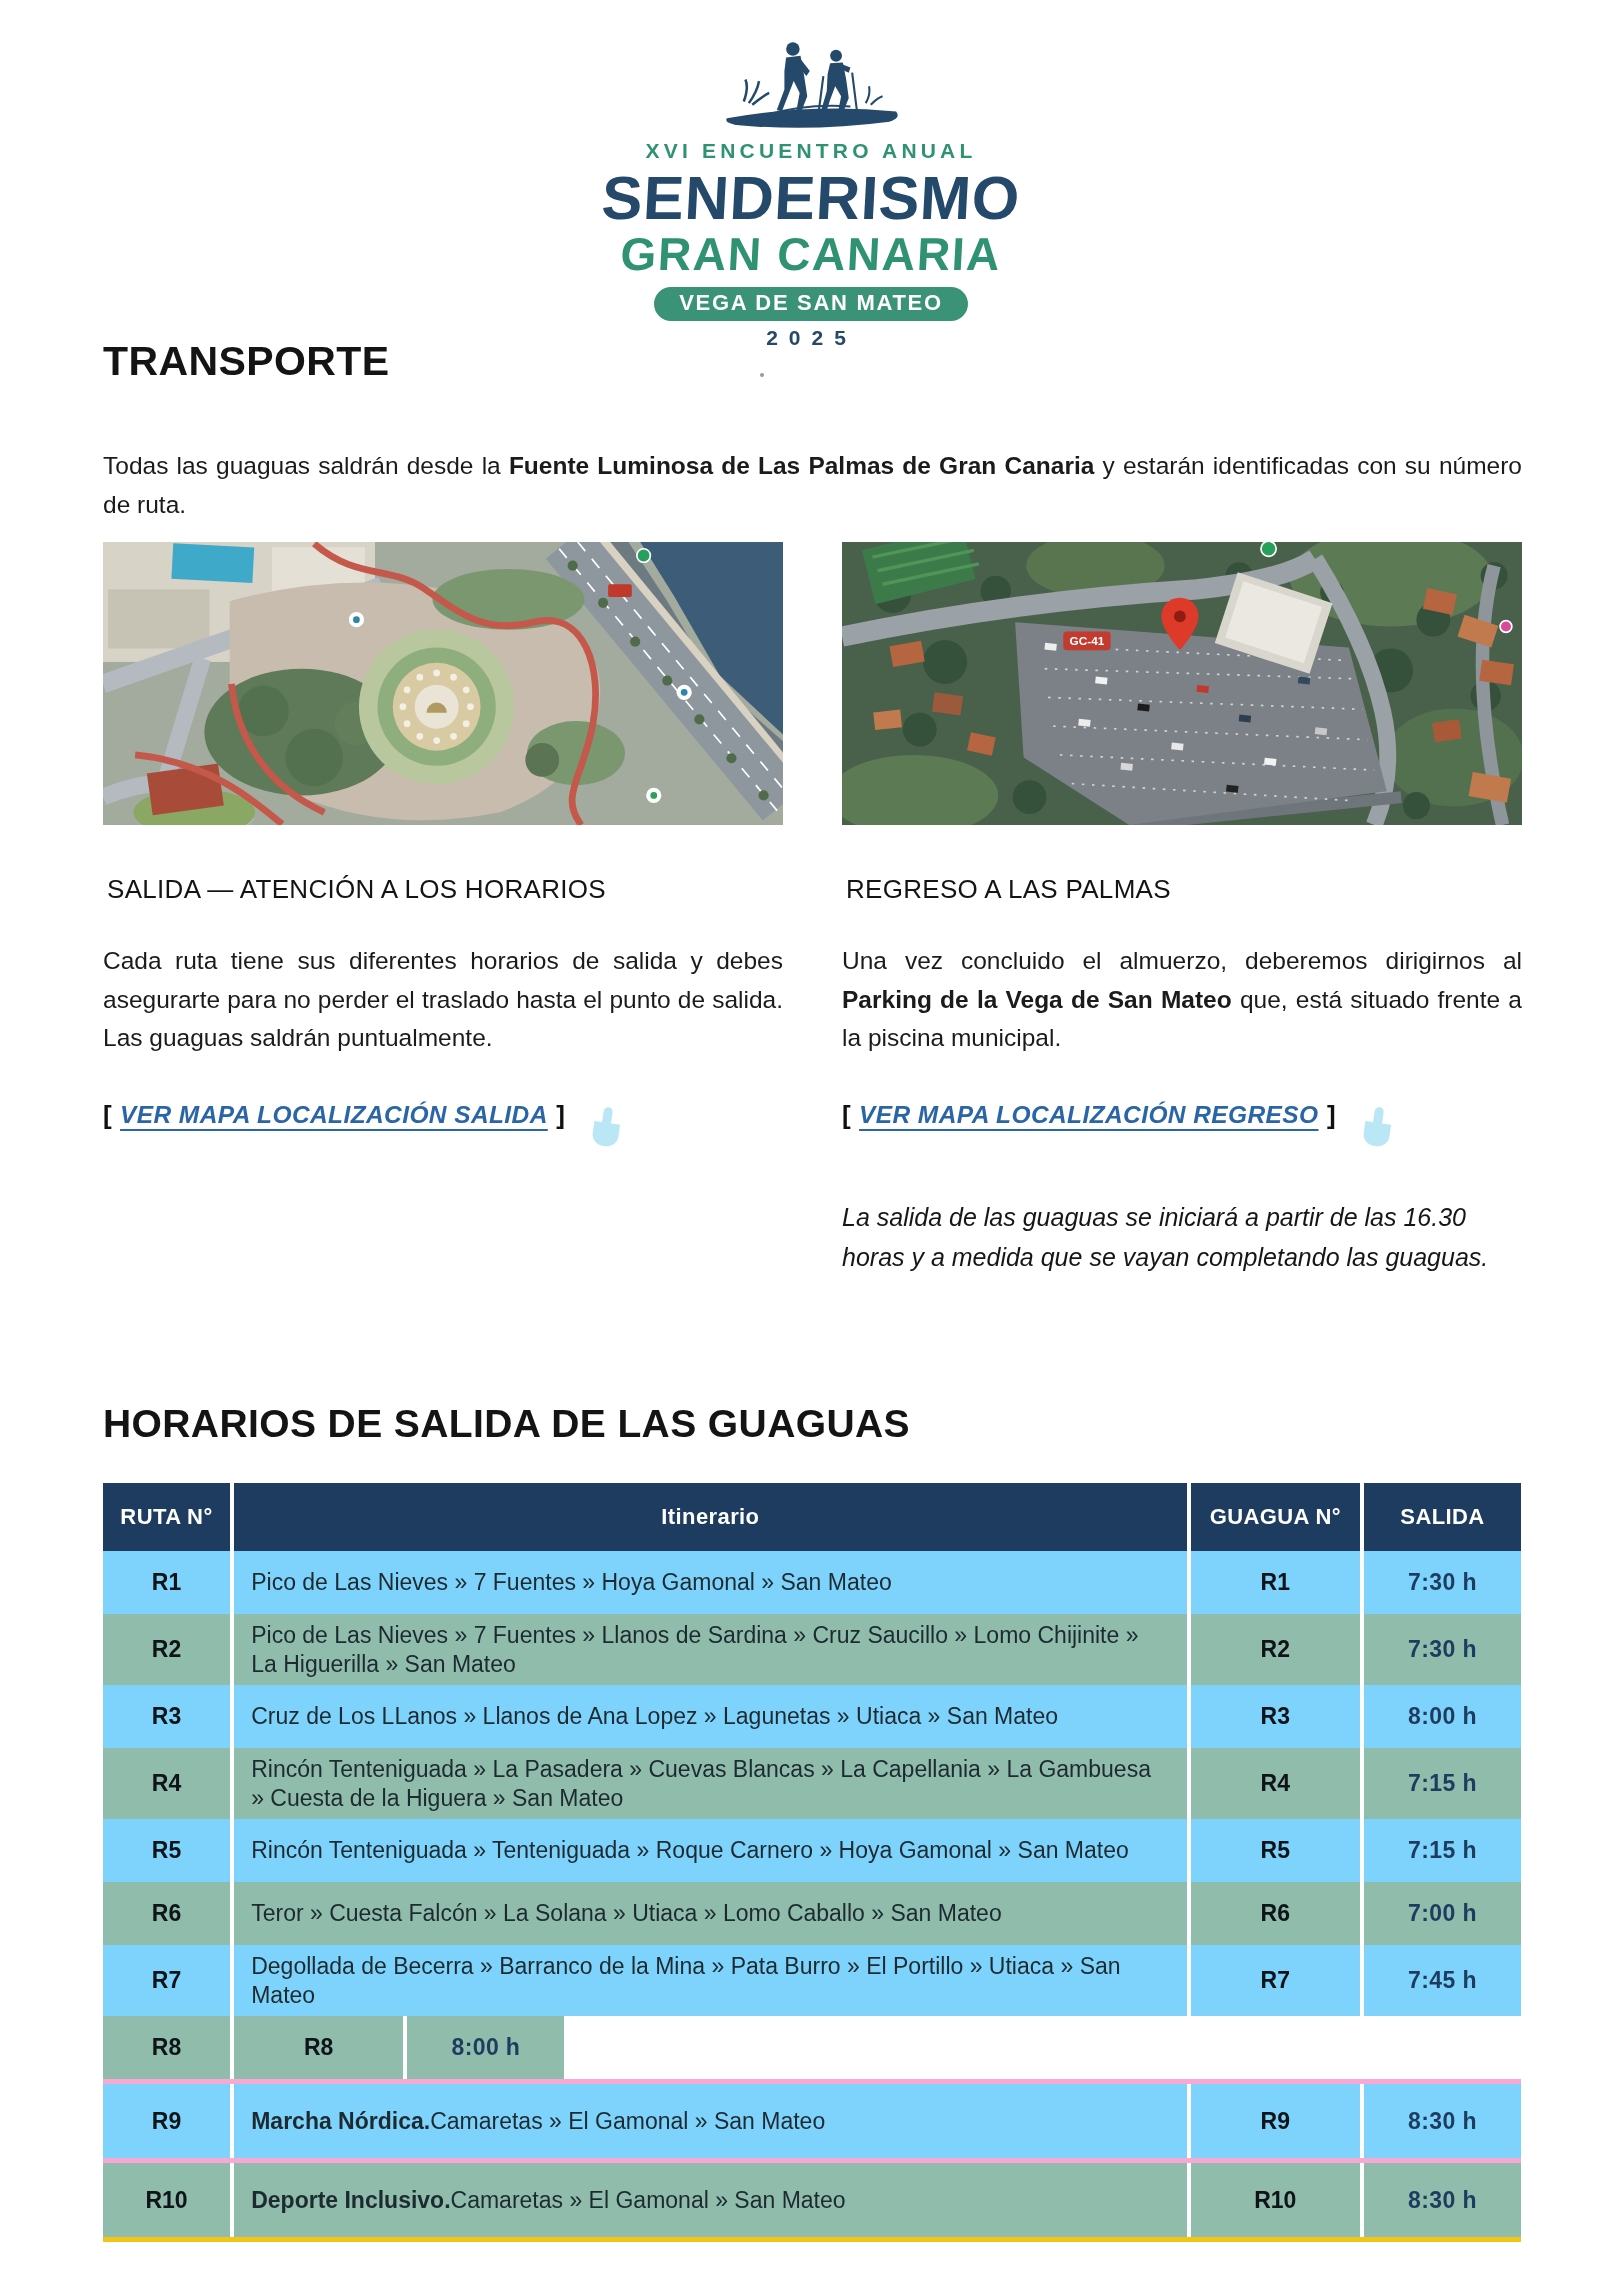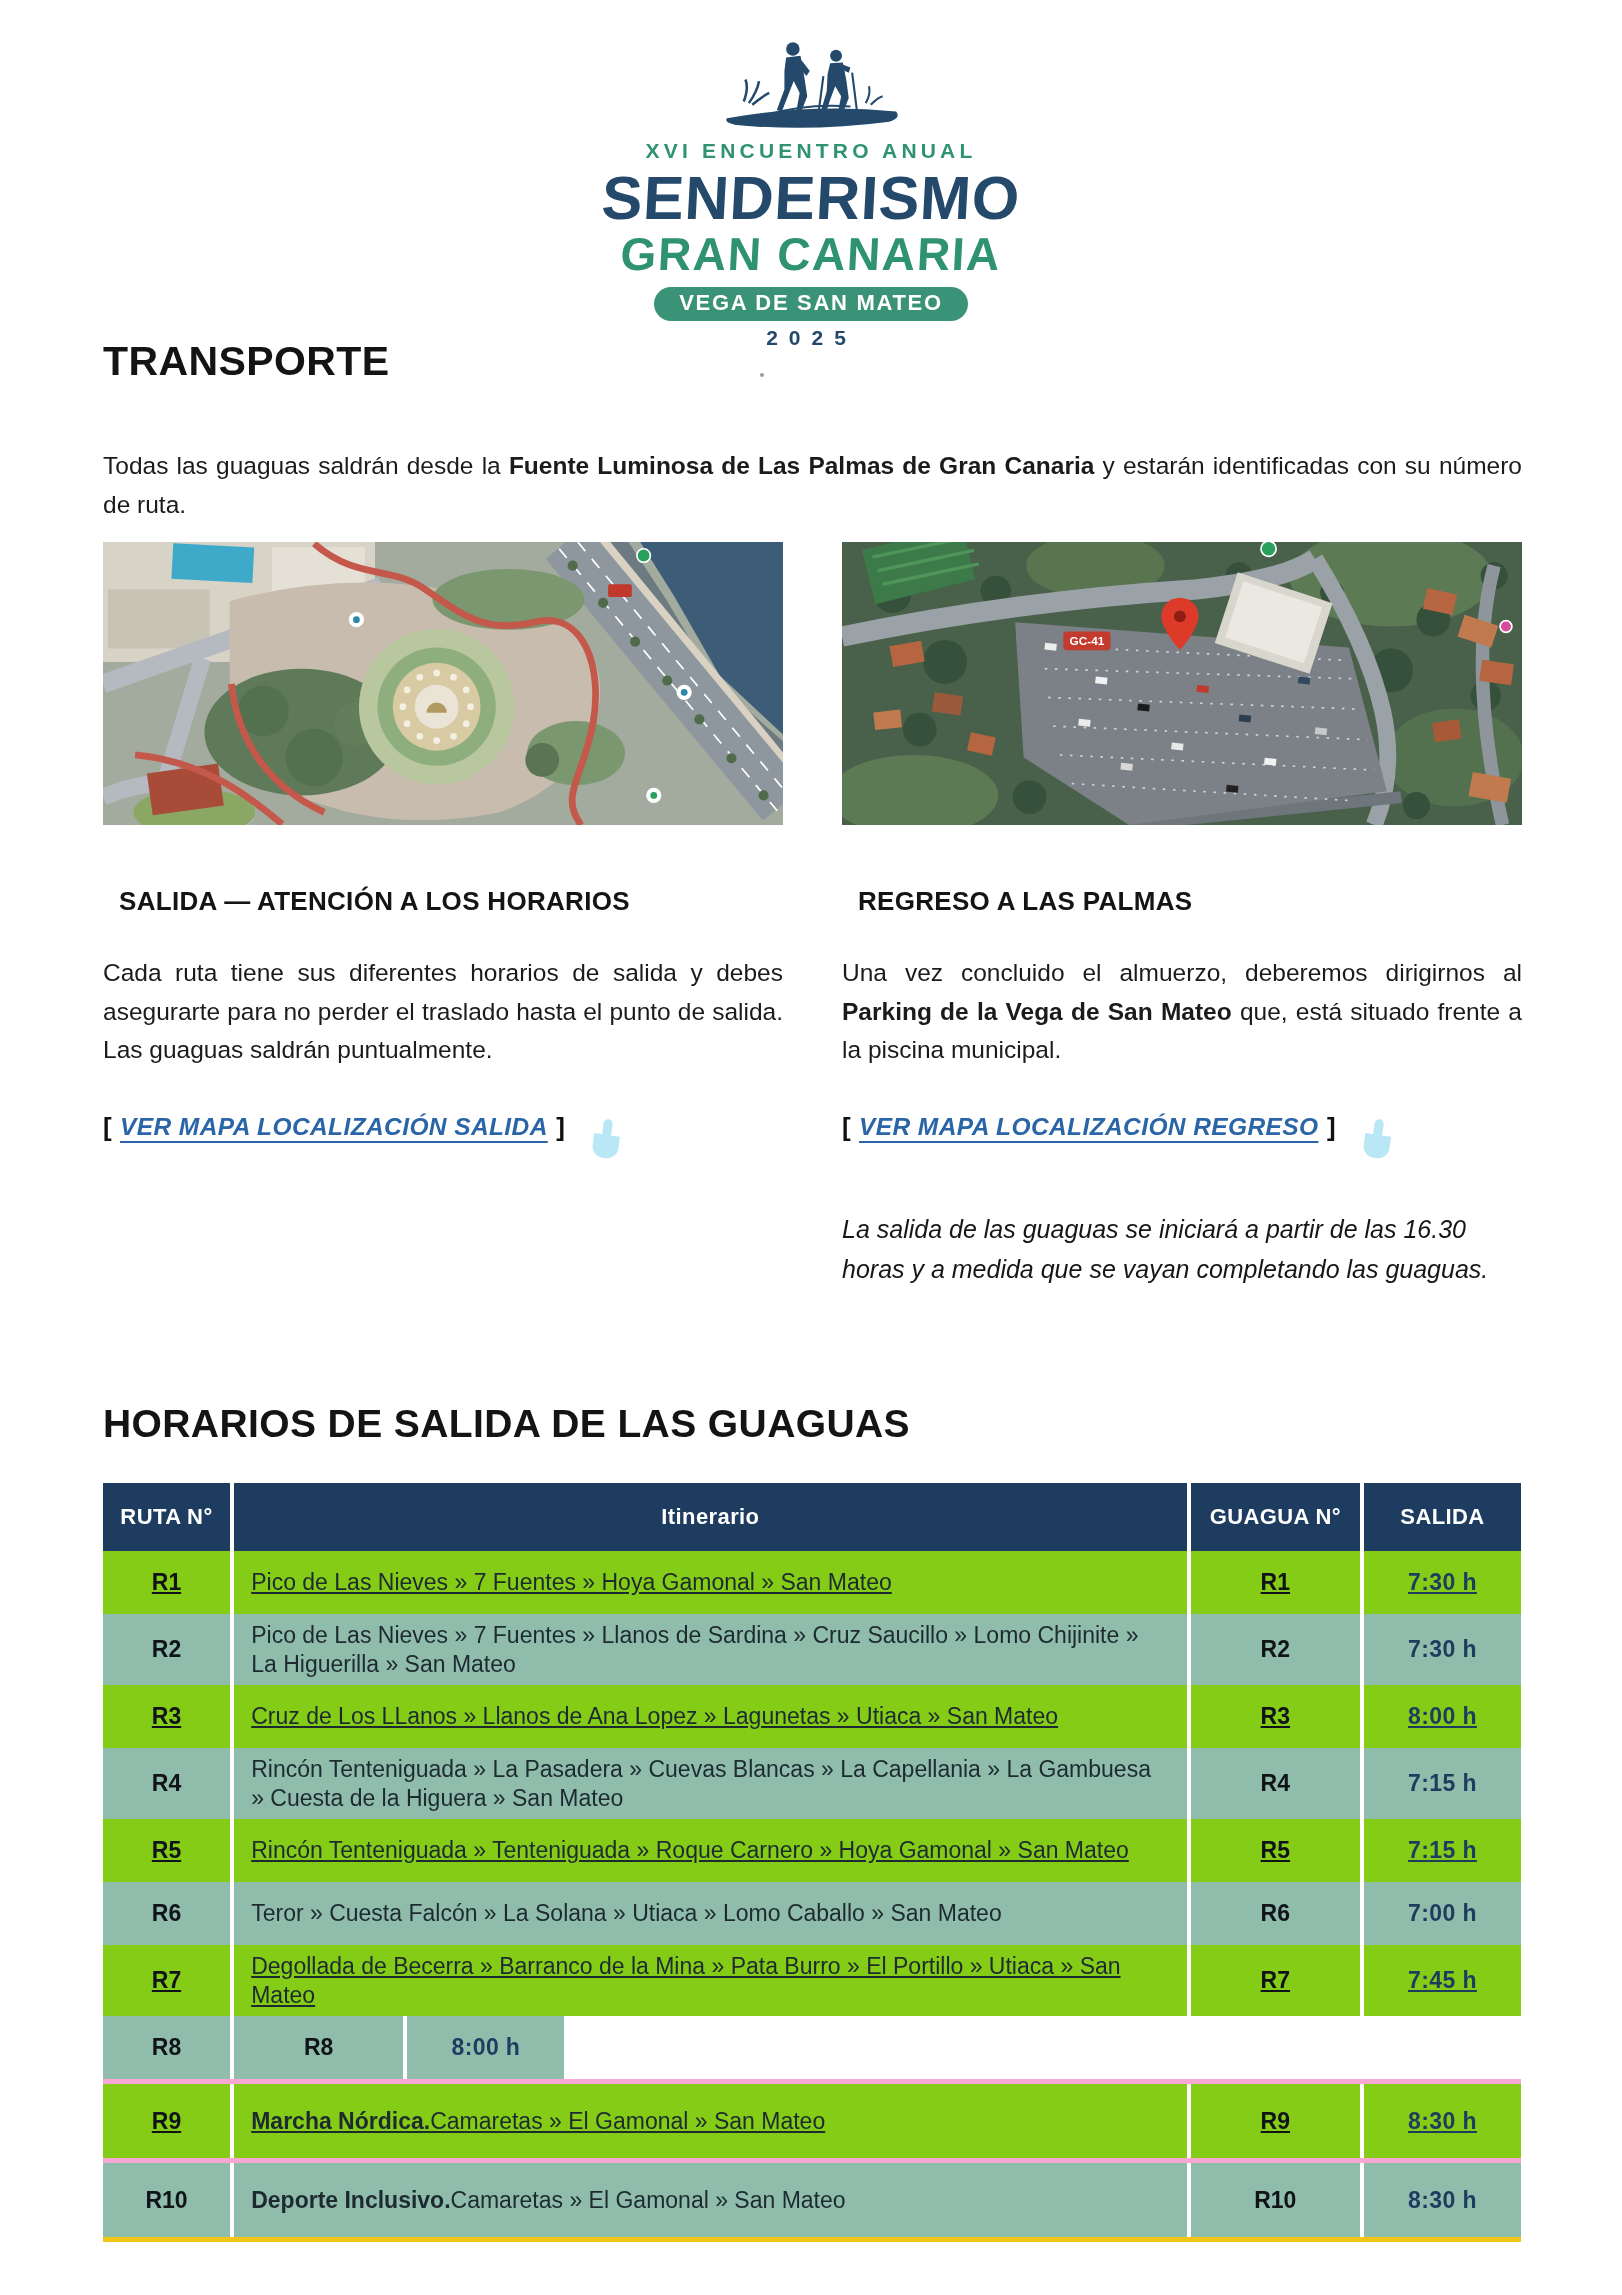--- a/index.html
+++ b/index.html
@@ -21,21 +21,21 @@
   .h-transporte{position:absolute;top:338px;left:103px;margin:0;font-size:41px;font-weight:800;
                 letter-spacing:0.4px;color:#141414;}
   .intro{position:absolute;top:421px;left:103px;width:1419px;font-size:24.5px;line-height:1.62;
          text-align:justify;color:#1b1b1b;}
   .maps{position:absolute;top:542px;left:103px;width:1419px;display:flex;gap:59px;}
   .map{width:680px;height:283px;overflow:hidden;background:#c4b5fd;}
   .map svg{display:block;width:100%;height:100%;}
 
   .cols{position:absolute;top:870px;left:103px;width:1419px;display:flex;gap:59px;}
   .col{flex:1;min-width:0;}
-  .col h2{margin:16px;font-size:26px;font-weight:700;letter-spacing:0.3px;color:#141414;}
+  .col h2{margin:4px;font-size:26px;font-weight:400;letter-spacing:0.3px;color:#141414;}
   .col p.body{margin:37px 0 0;font-size:24.5px;line-height:1.58;text-align:justify;}
   .maplink{margin-top:42px;display:flex;align-items:flex-start;font-size:24.5px;}
   .maplink .br{font-weight:700;font-size:26px;color:#111;line-height:1.2;}
   .maplink a{color:#2a65a8;font-style:italic;font-weight:700;letter-spacing:0.4px;margin:0 8.4px;
              text-decoration:underline;text-underline-offset:6px;text-decoration-thickness:1.7px;line-height:1.2;}
   .hand{width:39px;height:46px;margin-left:22px;margin-top:5px;transform:rotate(8deg);}
   .note{margin:46px 0 0;font-style:italic;font-size:25px;line-height:1.6;font-weight:500;color:#161616;}
 
   .h-horarios{position:absolute;top:1402px;left:103px;margin:0;font-size:39px;font-weight:800;
               letter-spacing:0.4px;color:#141414;}
@@ -47,21 +47,21 @@
                 display:flex;align-items:center;justify-content:center;height:68px;}
   .cell{box-sizing:border-box;}
   .w-ruta{width:127px;flex:0 0 127px;}
   .w-itin{flex:1 1 auto;min-width:0;}
   .w-guagua{width:169px;flex:0 0 169px;}
   .w-salida{width:157px;flex:0 0 157px;}
   .t-row .cell{display:flex;align-items:center;justify-content:center;font-size:23px;min-height:63px;padding:6.8px 0;}
   .t-row .itin{justify-content:flex-start;text-align:left;padding:6.8px 18.6px 6.8px 17px;line-height:1.25;color:#1d2a30;}
   .t-row .ruta,.t-row .guagua{font-weight:700;color:#101418;}
   .t-row .salida{font-weight:700;color:#1e3c5f;letter-spacing:0.4px;}
-  .t-row.light .cell{background:#84cc16;text-decoration:underline;}
+  .t-row.light .cell{background:#7dd3fc;}
   .t-row.green .cell{background:#8fbcab;}
   .t-row.gold{border-top:5px solid #f9a8d4;}
   .t-row.gold .cell{min-height:74px;}
   .t-row.gold.last{border-bottom:5px solid #f3c515;}
 </style>
 </head>
 <body>
 
 <div class="page">
 

